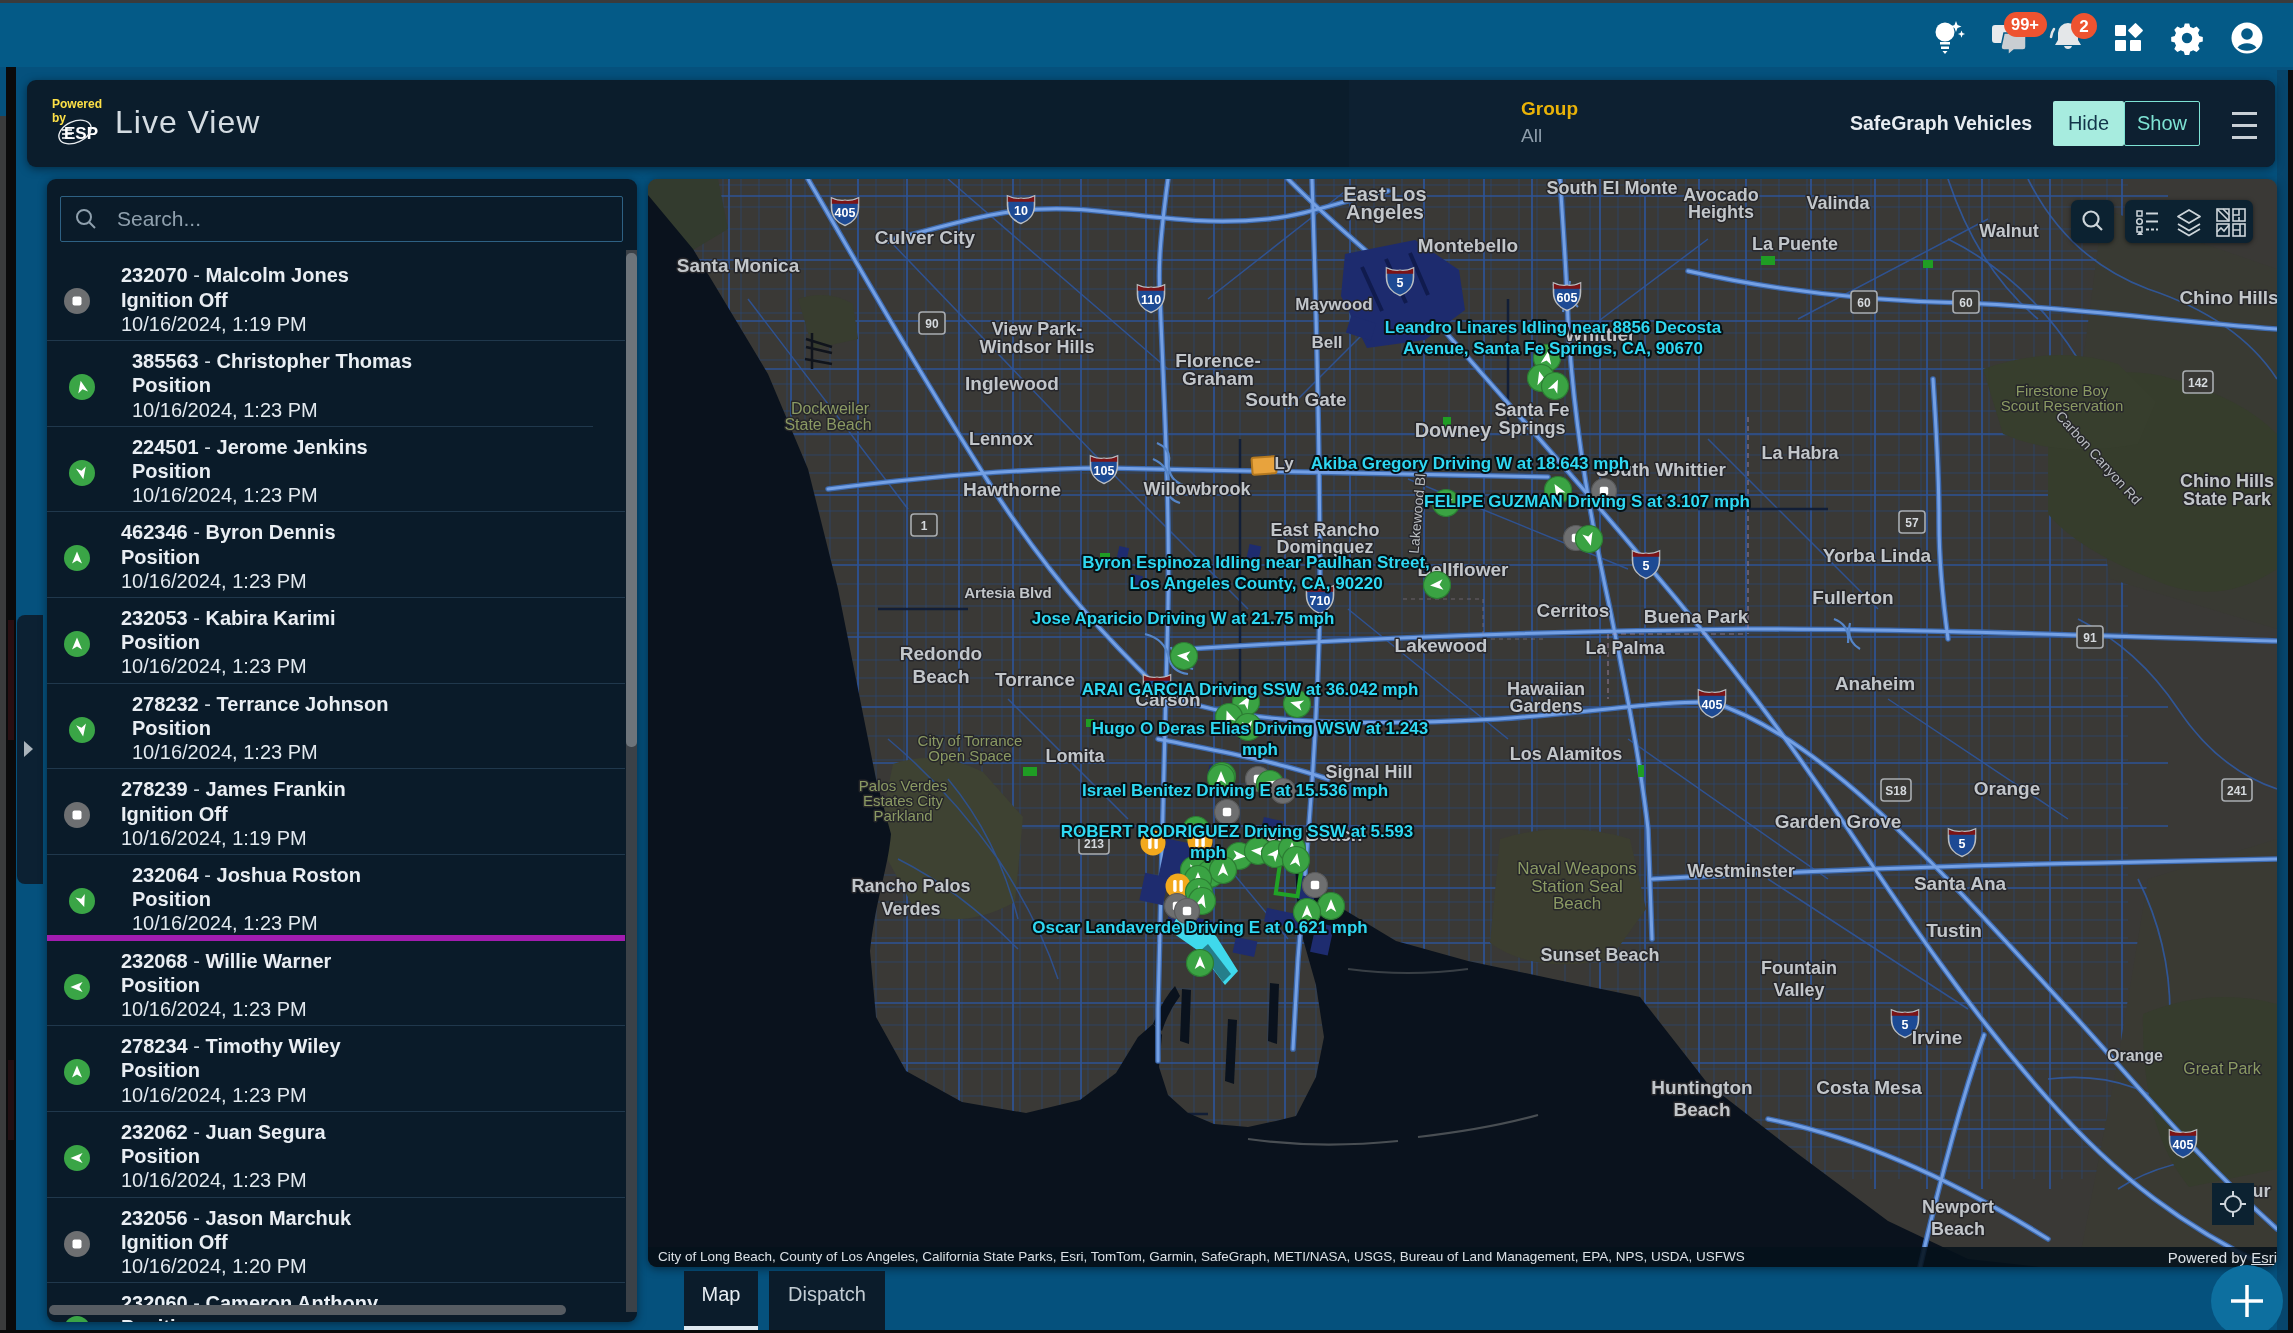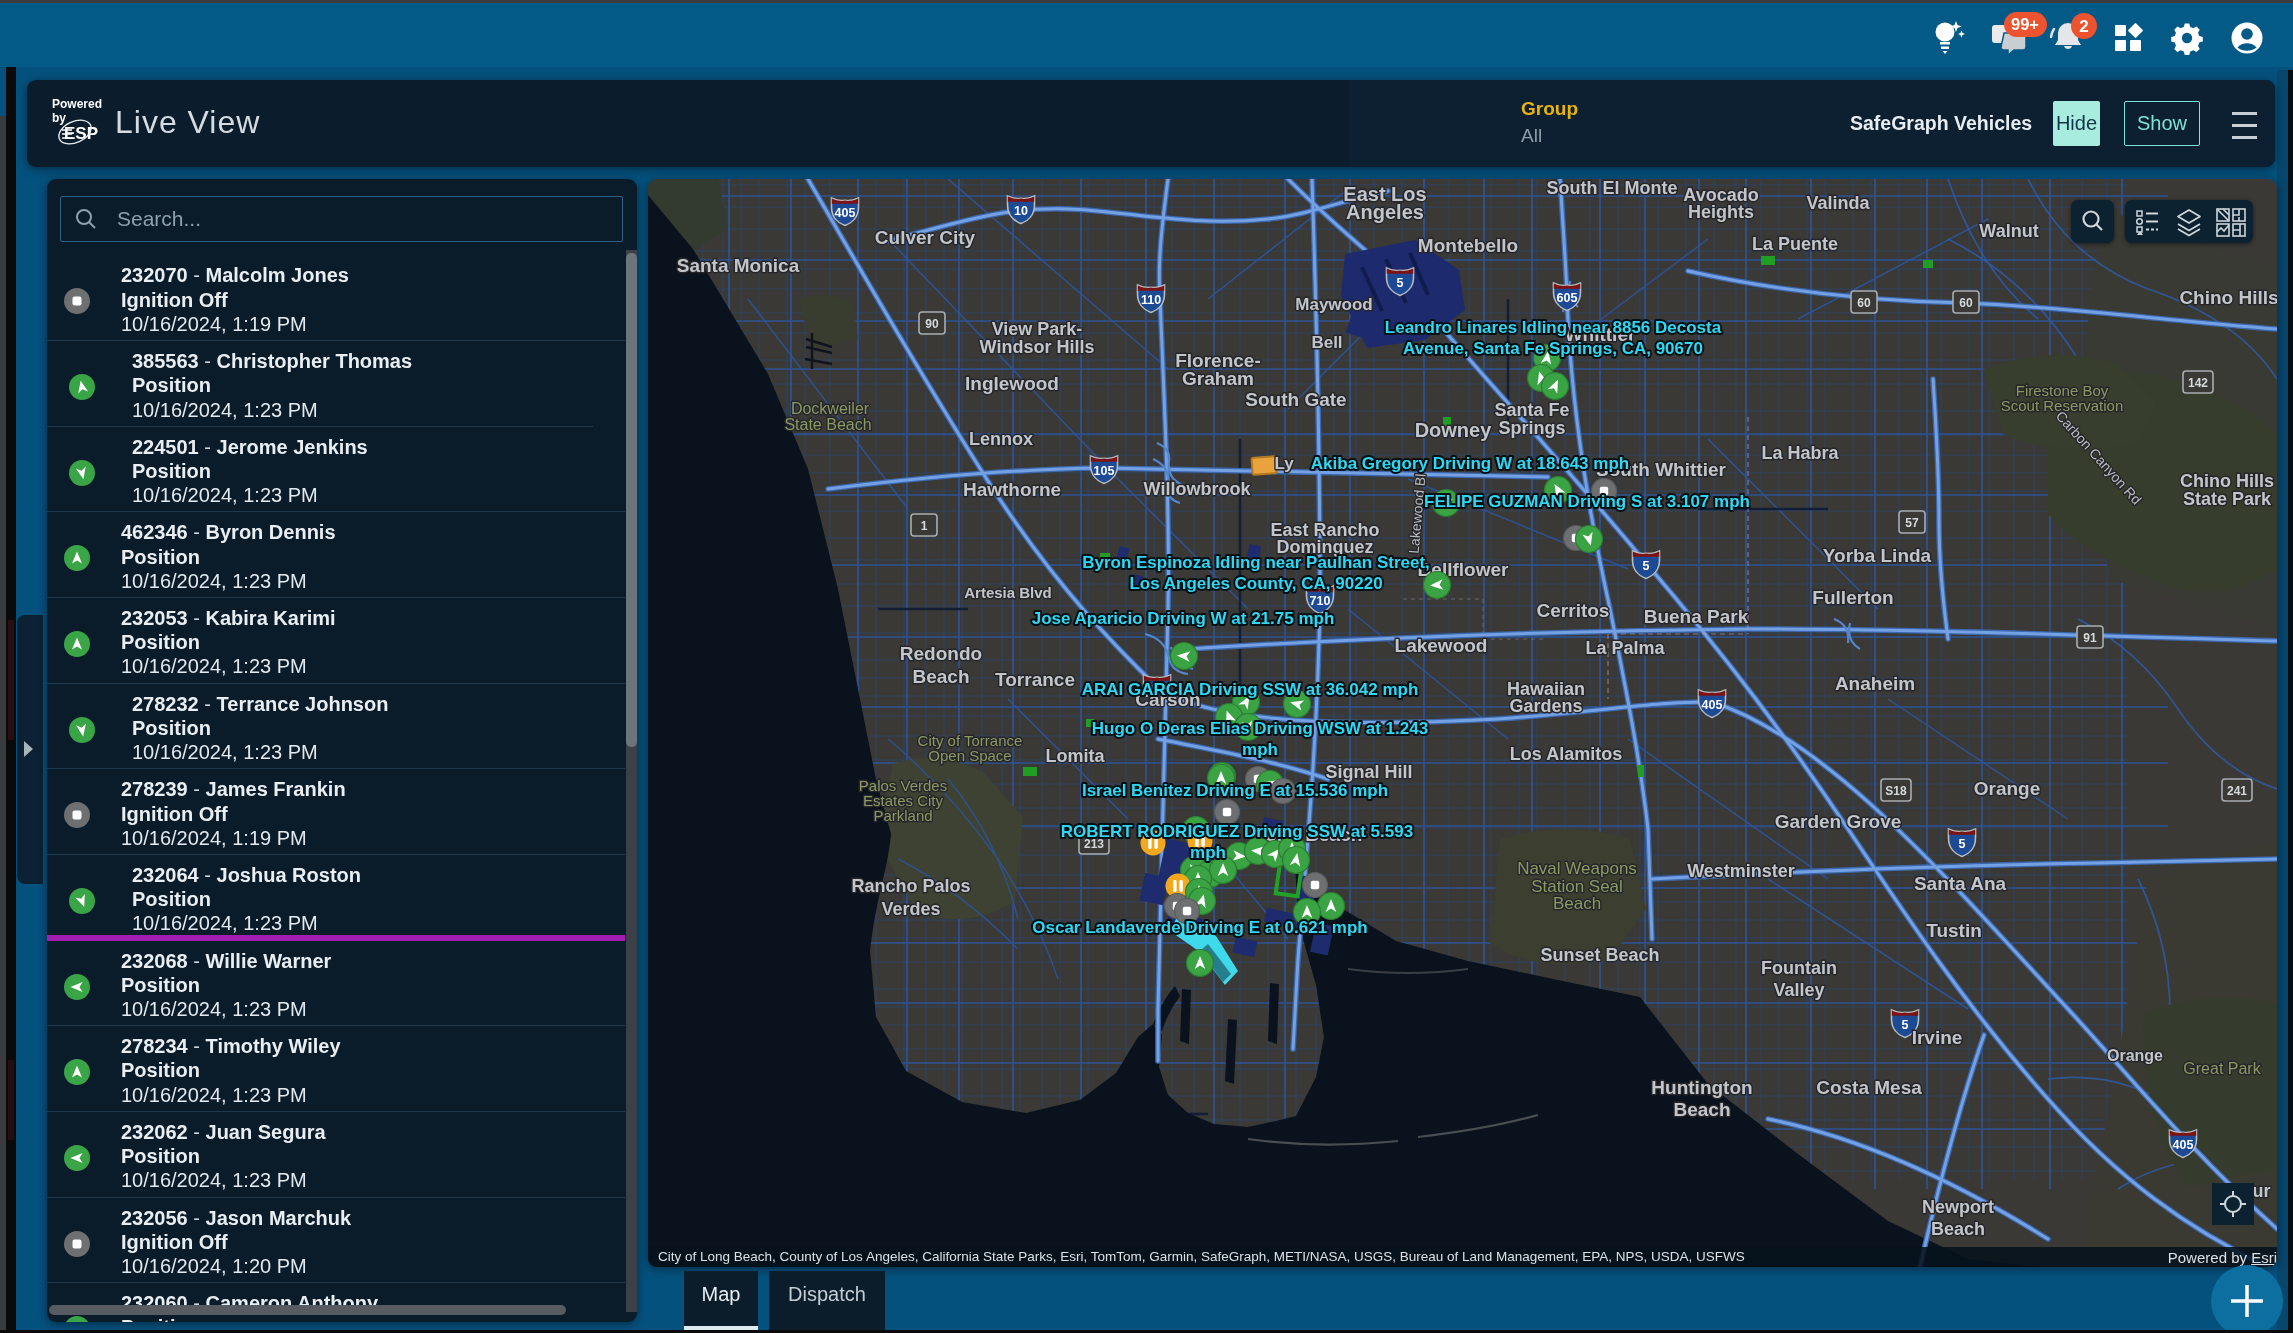--- a/index.html
+++ b/index.html
@@ -63,31 +63,31 @@
 <div class="abs" style="left:8px;top:1060px;width:6px;height:80px;background:#38141a;opacity:.5;"></div>
 
 <div class="abs" style="left:2288px;top:70px;width:5px;height:1263px;background:#0a0d10;"></div>
 <div class="abs" style="left:2277px;top:70px;width:11px;height:1263px;background:#07466d;"></div>
 
 <div class="abs" style="left:17px;top:615px;width:26px;height:269px;background:#0c2133;border-radius:8px 0 0 8px;"></div>
 <div class="abs" style="left:24px;top:741px;width:0;height:0;border-left:9px solid #aab4bc;border-top:8px solid transparent;border-bottom:8px solid transparent;"></div>
 
 <div class="abs" style="left:27px;top:80px;width:2248px;height:87px;background:#0b1d2c;border-radius:9px;box-shadow:0 2px 8px rgba(2,10,18,.5);"></div>
 <div class="abs" style="left:1349px;top:80px;width:926px;height:87px;background:#0d2031;border-radius:0 9px 9px 0;"></div>
-<div class="abs" style="left:52px;top:98px;font-size:12px;font-weight:bold;color:#ffffff;line-height:13.5px;">Powered<br>by</div>
+<div class="abs" style="left:52px;top:98px;font-size:12px;font-weight:bold;color:#fde047;line-height:13.5px;">Powered<br>by</div>
 <svg width="48" height="40" viewBox="0 0 48 40" style="position:absolute;left:52px;top:108px;">
 <text x="12" y="31" font-size="17" font-weight="bold" fill="#fff" font-family="Liberation Sans,sans-serif">ESP</text>
 <path d="M10,22 h10 M10,26 h10 M10,30 h10" stroke="#fff" stroke-width="1.6"></path>
 <ellipse cx="23" cy="24" rx="17" ry="10.5" fill="none" stroke="#e8ecef" stroke-width="1.4" transform="rotate(-24 23 24)"></ellipse>
 </svg>
 <div class="abs" style="left:115px;top:104px;font-size:32px;color:#d4dce2;letter-spacing:1px;">Live View</div>
 <div class="abs" style="left:1521px;top:98px;font-size:19px;font-weight:bold;color:#eab308;">Group</div>
 <div class="abs" style="left:1521px;top:125px;font-size:19px;color:#8d9dab;">All</div>
 <div class="abs" style="left:1850px;top:112px;font-size:19.5px;font-weight:bold;color:#e8edf2;">SafeGraph Vehicles</div>
-<div class="abs" style="left:2053px;top:101px;width:47px;height:45px;background:#a7ecdf;color:#13354a;font-size:20px;display:flex;align-items:center;justify-content:center;border-radius:2px;">Hide</div>
+<div class="abs" style="left:2053px;top:101px;width:71px;height:45px;background:#a7ecdf;color:#13354a;font-size:20px;display:flex;align-items:center;justify-content:center;border-radius:2px;">Hide</div>
 <div class="abs" style="left:2124px;top:101px;width:76px;height:45px;border:1.5px solid #7ee3d4;color:#7ee3d4;font-size:20px;display:flex;align-items:center;justify-content:center;border-radius:2px;">Show</div>
 <div class="abs" style="left:2232px;top:112px;width:25px;height:3px;background:#c8d0d6;box-shadow:0 12px 0 #c8d0d6, 0 24px 0 #c8d0d6;"></div>
 
 <div class="abs" style="left:47px;top:179px;width:590px;height:1143px;background:#0a1b29;border-radius:9px;box-shadow:0 2px 8px rgba(2,10,18,.5);overflow:hidden;">
   <div class="abs" style="left:13px;top:17px;width:563px;height:46px;border:1px solid #2e6183;border-radius:2px;"></div>
   <svg class="abs" style="left:26px;top:28px;" width="26" height="26">
       <circle cx="11" cy="10" r="7" fill="none" stroke="#8fa0ad" stroke-width="2"></circle>
       <path d="M16,15 l6,6" stroke="#8fa0ad" stroke-width="2"></path>
     </svg>
   <div class="abs" style="left:70px;top:28px;font-size:21px;color:#8fa0ad;">Search...</div>

